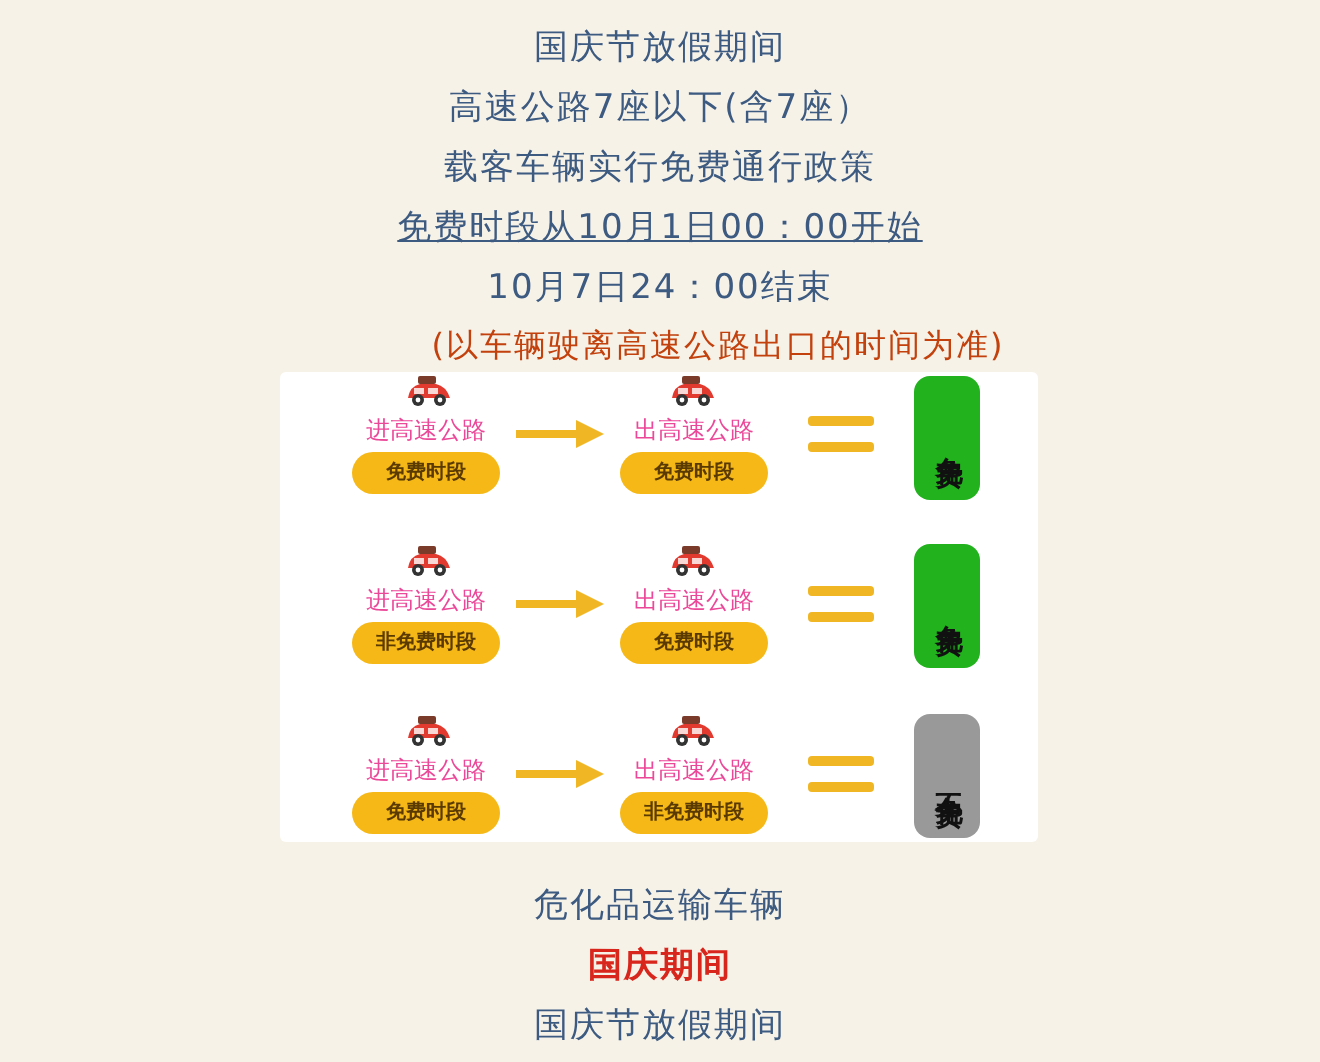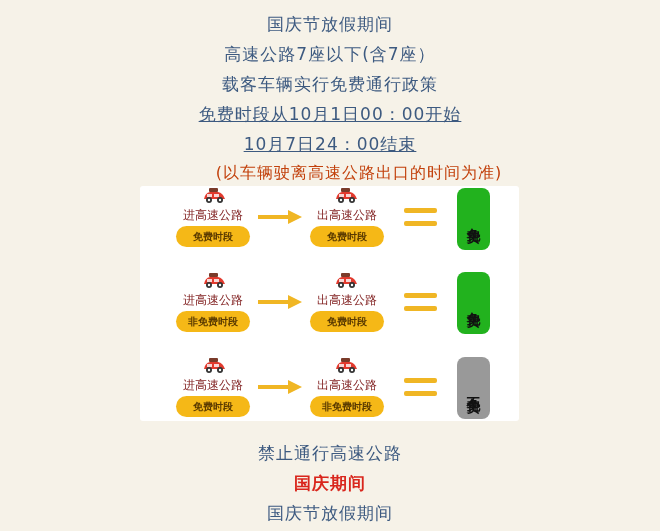--- a/index.html
+++ b/index.html
@@ -51,21 +51,21 @@
     .car {
       position: absolute;
       width: 26px;
       height: 18px;
     }
     .road-label {
       position: absolute;
       width: 100px;
       text-align: center;
       font-size: 12px;
-      color: #7f1d1d;
+      color: #ec4899;
       line-height: 14px;
     }
     .pill {
       position: absolute;
       width: 74px;
       height: 21px;
       border-radius: 11px;
       background: #f5b817;
       color: #5a3a00;
       font-size: 10px;
@@ -111,21 +111,21 @@
     .badge.green { background: #22b21e; }
     .badge.gray { background: #999999; }
   </style>
 </head>
 <body>
 
 <div class="line" style="top:12px;">国庆节放假期间</div>
 <div class="line" style="top:42px;">高速公路7座以下(含7座）</div>
 <div class="line" style="top:72px;">载客车辆实行免费通行政策</div>
 <div class="line" style="top:102px;text-decoration:underline;">免费时段从10月1日00：00开始</div>
-<div class="line" style="top:132px;text-decoration:underline;">10月7日24：00结束</div>
+<div class="line" style="top:132px;">10月7日24：00结束</div>
 <div class="line note" style="top:161px;">(以车辆驶离高速公路出口的时间为准)</div>
 
 <div class="panel">
 
   <div class="row" style="top:0px;">
     <svg class="car" style="left:61px; top:1px;" viewBox="0 0 26 18">
       <rect x="8" y="1" width="9" height="4" rx="1" fill="#7a3b2a"></rect>
       <path d="M3 12 Q4 6 9 5 L17 5 Q22 6 24 12 Z" fill="#e23a2e"></path>
       <rect x="6" y="7" width="5" height="3" fill="#ffffff" opacity="0.8"></rect>
       <rect x="13" y="7" width="5" height="3" fill="#ffffff" opacity="0.8"></rect>
@@ -226,15 +226,15 @@
     <div class="pill" style="left:170px; top:40px;">非免费时段</div>
     <div class="equals" style="left:264px; top:22px;">
       <span style="top:0px;"></span>
         <span style="top:13px;"></span>
     </div>
     <div class="badge gray" style="left:317px; top:1px;">不免费</div>
   </div>
 
 </div>
 
-<div class="line" style="top:441px;">禁止通行高速公路</div>
+<div class="line" style="top:441px;">危化品运输车辆</div>
 <div class="line red" style="top:471px;">国庆期间</div>
 <div class="line" style="top:501px;">国庆节放假期间</div>
 
 </body></html>

